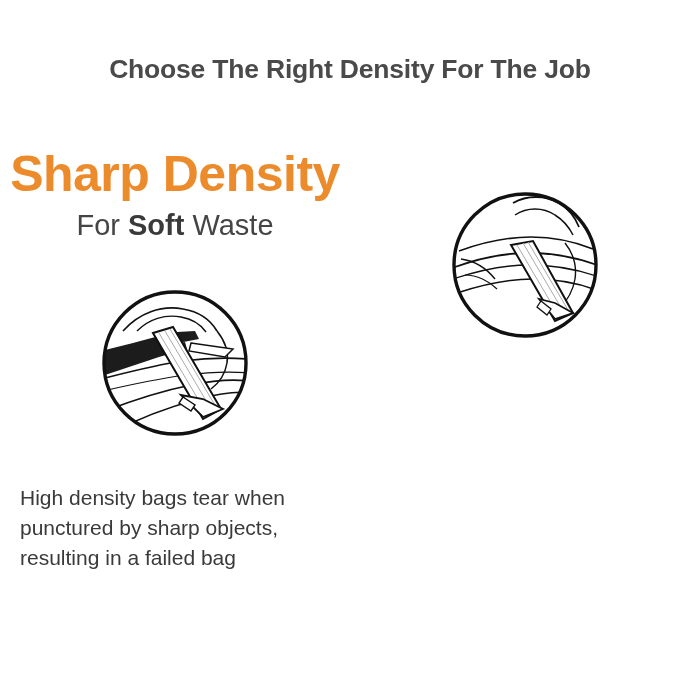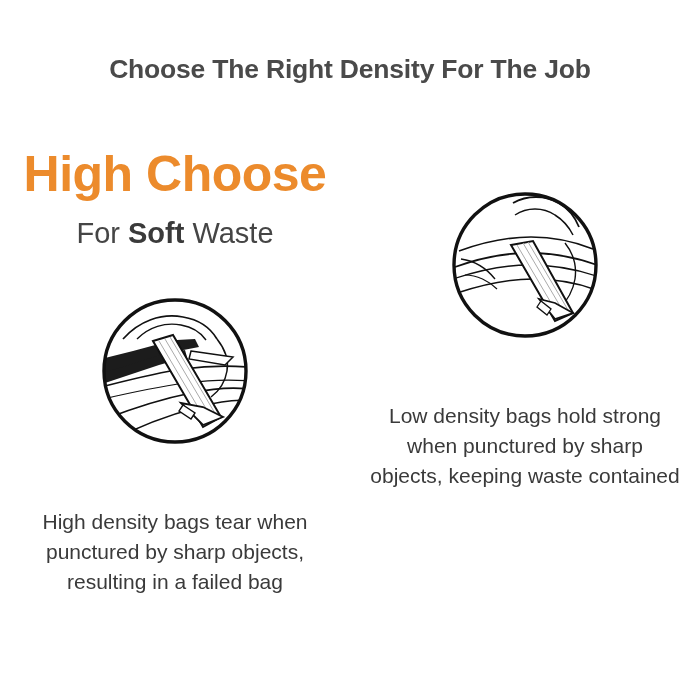--- a/index.html
+++ b/index.html
@@ -56,59 +56,59 @@
     line-height: 58px;
     letter-spacing: -0.5px;
     white-space: nowrap;
     margin: 0;
   }
   .waste-subtitle {
     font-size: 29px;
     font-weight: normal;
     color: #454545;
     line-height: 36px;
-    margin-top: 12px;
+    margin-top: 4px;
     white-space: nowrap;
   }
   .waste-subtitle .em {
     font-weight: bold;
     color: #3a3a3a;
   }
   .illustration-wrap {
     margin-top: 44px;
     width: 152px;
     height: 152px;
   }
   .illustration-wrap svg {
     display: block;
     width: 152px;
     height: 152px;
   }
   .caption {
-    margin-top: 60px;
+    margin-top: 44px;
     width: 310px;
-    text-align: center;
+    text-align: left;
     font-size: 21px;
     line-height: 30px;
     color: #3a3a3a;
     font-weight: normal;
   }
 </style>
 </head>
 <body>
 
 <div class="infographic">
 
   <div class="page-title">Choose The Right Density For The Job</div>
 
   <div class="columns">
 
     <div class="column">
 
-      <div class="density-heading">High Choose</div>
+      <div class="density-heading">Sharp Density</div>
 
       <div class="waste-subtitle"><span>For </span><span class="em">Soft</span><span> Waste</span></div>
 
       <div class="illustration-wrap">
         <svg viewBox="0 0 152 152" xmlns="http://www.w3.org/2000/svg">
           <defs>
             <clipPath id="clipL">
               <circle cx="76" cy="76" r="71"></circle>
             </clipPath>
           </defs>
@@ -177,17 +177,16 @@
             <path d="M74,54 L114,122" fill="none" stroke="#aaaaaa" stroke-width="1"></path>
             <path d="M79,53 L119,121" fill="none" stroke="#aaaaaa" stroke-width="1"></path>
 
             <path d="M90,110 L106,130 L124,124 L106,114 Z" fill="#ffffff" stroke="#111111" stroke-width="1.8"></path>
             <path d="M92,112 L102,120 L98,126 L88,118 Z" fill="#ffffff" stroke="#111111" stroke-width="1.3"></path>
           </g>
           <circle cx="76" cy="76" r="71" fill="none" stroke="#111111" stroke-width="3.4"></circle>
         </svg>
       </div>
 
-      <div class="caption">Low density bags hold strong when punctured by sharp objects, keeping waste contained</div>
     </div>
 
   </div>
 </div>
 
 </body></html>

